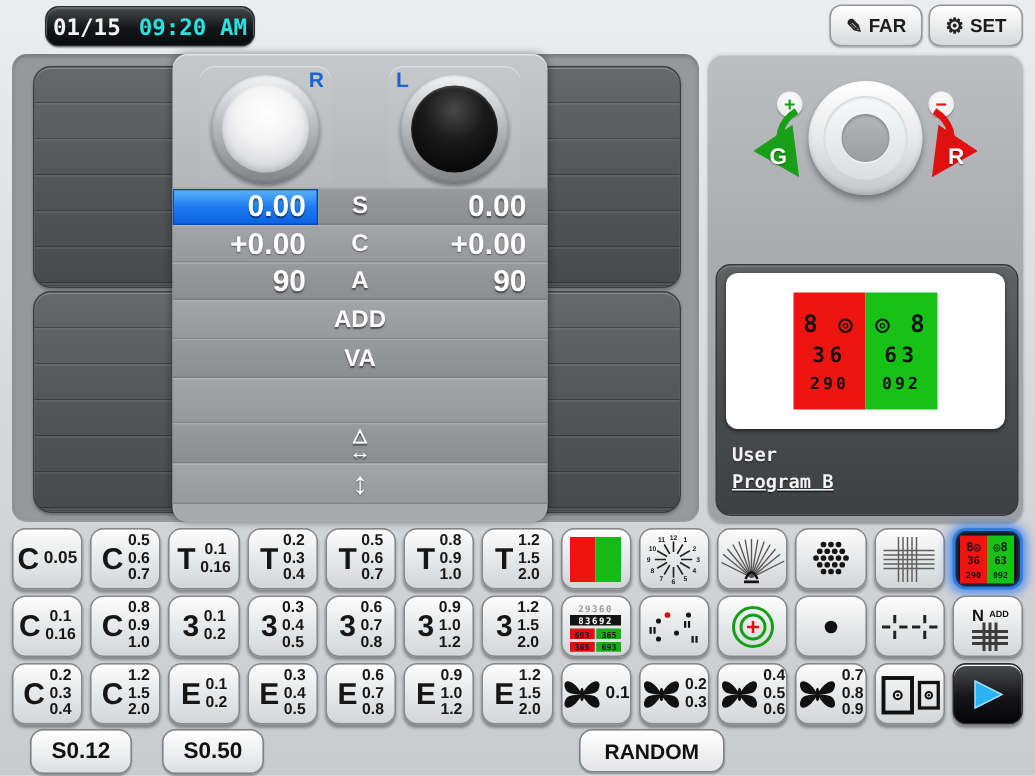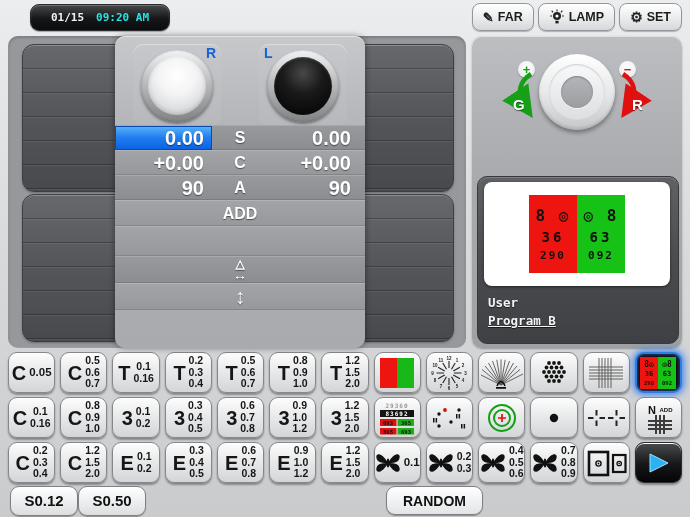--- a/index.html
+++ b/index.html
@@ -4,21 +4,21 @@
 <style>
   html,body{margin:0;padding:0;width:690px;height:517px;overflow:hidden;
     font-family:"Liberation Sans",sans-serif;
     background:linear-gradient(180deg,#ecedee 0%,#d8d9db 50%,#c9cbcd 100%);}
   .abs{position:absolute;}
   
   #clock{left:30px;top:4px;width:138px;height:25px;border-radius:9px;
     background:linear-gradient(180deg,#46484a 0%,#141618 55%,#0a0c0e 100%);
     border:1px solid #2a2c2e;box-shadow:inset 0 1px 1px rgba(255,255,255,.25),0 1px 1px rgba(0,0,0,.3);
     display:flex;align-items:center;justify-content:center;gap:12px;
-    font-family:"DejaVu Sans Mono",monospace;font-weight:bold;font-size:11px;}
+    font-family:"DejaVu Sans Mono",monospace;font-weight:bold;font-size:15px;}
   #clock .date{color:#f2f2f2;} #clock .time{color:#28e2e2;text-align:center;}
   #topbtns{right:8px;top:3px;display:flex;gap:4px;}
   .tbtn{height:26px;border-radius:8px;padding:0 10px;display:flex;align-items:center;gap:4px;
     background:linear-gradient(180deg,#ffffff 0%,#eceded 50%,#d6d8da 100%);
     border:1px solid #94969a;box-shadow:0 1px 1px rgba(0,0,0,.25),inset 0 1px 0 #fff;
     font-weight:bold;font-size:12.5px;color:#1c1c1c;}
   .tbtn .ticon{font-size:13px;line-height:13px;color:#222;display:flex;align-items:center;}
   
   #main-left{left:8px;top:36px;width:458px;height:312px;border-radius:10px;
     background:#96989c;box-shadow:inset 0 1px 3px rgba(0,0,0,.35),inset 0 0 0 1px rgba(255,255,255,.15);}
@@ -118,21 +118,21 @@
   .glet{font-weight:bold;font-size:20px;color:#161616;line-height:20px;}
   .gvals{display:flex;flex-direction:column;justify-content:center;
     font-weight:bold;font-size:10.5px;line-height:11.5px;color:#161616;text-align:center;}
   .gvals.single{font-size:11.5px;}
   .gbtn.sel{background:#0a0a10;border:2px solid #2f7ce2;
     box-shadow:0 0 7px 2px rgba(40,120,240,.85),inset 0 0 4px rgba(90,160,255,.6);}
   .gbtn.darkbtn{background:linear-gradient(180deg,#4a4c4e 0%,#161618 55%,#050507 100%);
     border-color:#2a2c2e;}
   
   #bottom-bar{left:0;top:484px;width:690px;height:33px;display:flex;align-items:center;}
-  #steps{display:flex;gap:0;margin-left:10px;border-radius:15px;}
+  #steps{display:flex;gap:20px;margin-left:20px;border-radius:15px;}
   .step{width:66px;height:28px;border-radius:9px;border:1.5px solid #7e8084;
     background:linear-gradient(180deg,#ffffff 0%,#eeeff0 50%,#dcdee0 100%);
     box-shadow:0 1px 1px rgba(0,0,0,.3),inset 0 1px 0 #fff;
     display:flex;align-items:center;justify-content:center;
     font-weight:bold;font-size:15px;color:#111;}
   .step.sel{background:linear-gradient(180deg,#55aefa 0%,#1a74ee 55%,#0a5ce0 100%);
     border-color:#0a3f9a;color:#fff;text-shadow:0 1px 1px rgba(0,0,0,.4);}
   #random-btn{position:absolute;left:386px;top:486px;width:95px;height:27px;border-radius:9px;
     border:1.5px solid #7e8084;background:linear-gradient(180deg,#ffffff,#e4e5e7);
     box-shadow:0 1px 1px rgba(0,0,0,.3),inset 0 1px 0 #fff;
@@ -144,37 +144,20 @@
 <div class="abs" id="clock">
   <span class="date">01/15</span>
   <span class="time">09:20 AM</span>
 </div>
 <div class="abs" id="topbtns">
     <div class="tbtn">
       <span class="ticon">
         <span style="font-size:13px;">✎</span>
       </span>
       <span>FAR</span>
-    </div>
-    <div class="tbtn">
-      <span class="ticon">
-        <svg width="16" height="17" viewBox="0 0 16 17">
-          <circle cx="8" cy="7" r="4" fill="#222"></circle>
-          <circle cx="8" cy="7" r="1.6" fill="#fff"></circle>
-          <g stroke="#222" stroke-width="1.1">
-            <line x1="8" y1="0.5" x2="8" y2="2.5"></line>
-            <line x1="13.3" y1="1.7" x2="12" y2="3.4"></line>
-            <line x1="2.7" y1="1.7" x2="4" y2="3.4"></line>
-            <line x1="14.8" y1="7" x2="13" y2="7"></line>
-            <line x1="1.2" y1="7" x2="3" y2="7"></line>
-          </g>
-          <rect x="6.4" y="11.8" width="3.2" height="2.6" fill="#222"></rect>
-        </svg>
-      </span>
-      <span>LAMP</span>
     </div>
     <div class="tbtn">
       <span class="ticon">
         <span style="font-size:14px;">⚙</span>
       </span>
       <span>SET</span>
     </div>
   </div>
 
 <div class="abs" id="main-left">
@@ -217,20 +200,23 @@
       <div class="mrow shadeA">
         <div class="cell-l">
           <span class="mval">90</span>
         </div>
         <div class="cell-c">A</div>
         <div class="cell-r"><span class="mval">90</span></div>
       </div>
       <div class="mrow shadeB h26">
         <div class="mcenter">ADD</div>
       </div>
+      <div class="mrow shadeA h26">
+        <div class="mcenter">VA</div>
+      </div>
       <div class="mrow shadeB h30"></div>
       <div class="mrow shadeA h27">
         <div class="prismcol">
           <span class="tri">△</span>
           <span class="arr">↔</span>
         </div>
       </div>
       <div class="mrow shadeB h27">
         <div class="udarrow">↕</div>
       </div>

